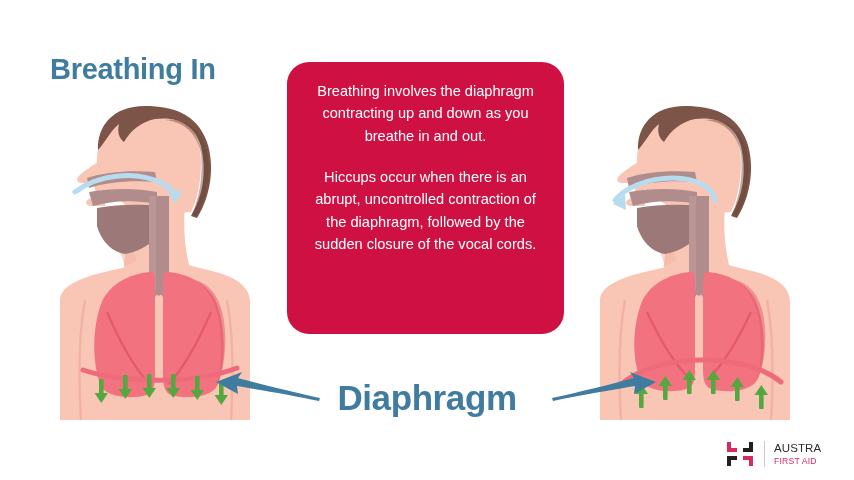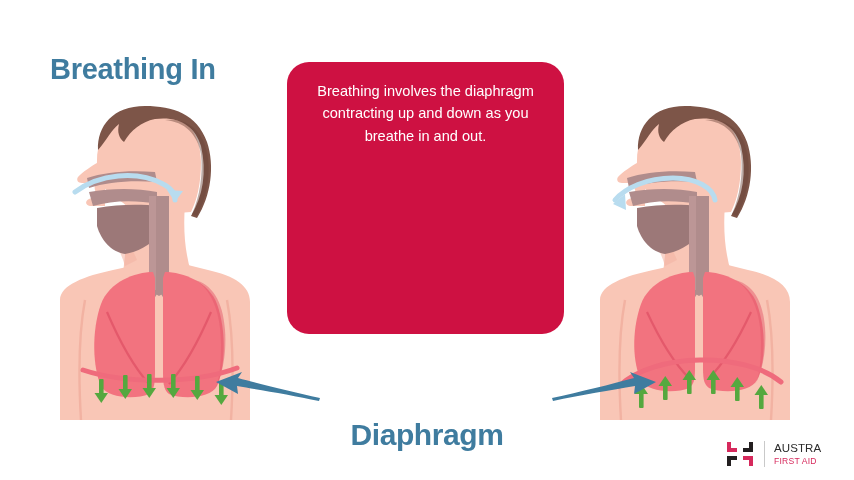--- a/index.html
+++ b/index.html
@@ -66,24 +66,23 @@
 
   
   #diaphragm-label {
     position: absolute;
     left: 0;
     top: 378px;
     width: 854px;
     text-align: center;
     font-family: "Liberation Sans", sans-serif;
     font-weight: bold;
-    font-size: 30px;
+    font-size: 35px;
     color: #3f7c9f;
     letter-spacing: -0.4px;
-    margin-top: 40px;
   }
   .pointer-arrow { position: absolute; }
   #pointer-left  { left: 212px; top: 366px; }
   #pointer-right { left: 550px; top: 366px; }
 
   
   #logo {
     position: absolute;
     left: 726px;
     top: 440px;
@@ -118,20 +117,21 @@
 </head>
 <body>
 
 <div id="canvas">
 
   <div class="heading" id="heading-in">Breathing In</div>
 
 
   <div id="info-card">
     <p class="card-para" id="card-para-1">Breathing involves the diaphragm contracting up and down as you breathe in and out.</p>
+    <p class="card-para" id="card-para-2">Hiccups occur when  there is an abrupt, uncontrolled contraction of the diaphragm, followed by the sudden closure of the vocal cords.</p>
   </div>
 
   <div class="figure" id="figure-in">
     <svg viewBox="0 0 230 320" xmlns="http://www.w3.org/2000/svg">
 
       <path d="M15 320 L15 200 C15 185 40 176 68 170 L100 163 L135 163 L163 170
                C190 176 205 186 205 202 L205 320 Z" fill="#f9c6b6"></path>
 
       <path d="M36 320 C33 270 34 232 40 200" fill="none" stroke="#f2b2a2" stroke-width="2.4"></path>
       <path d="M186 320 C189 270 188 232 182 200" fill="none" stroke="#f2b2a2" stroke-width="2.4"></path>

